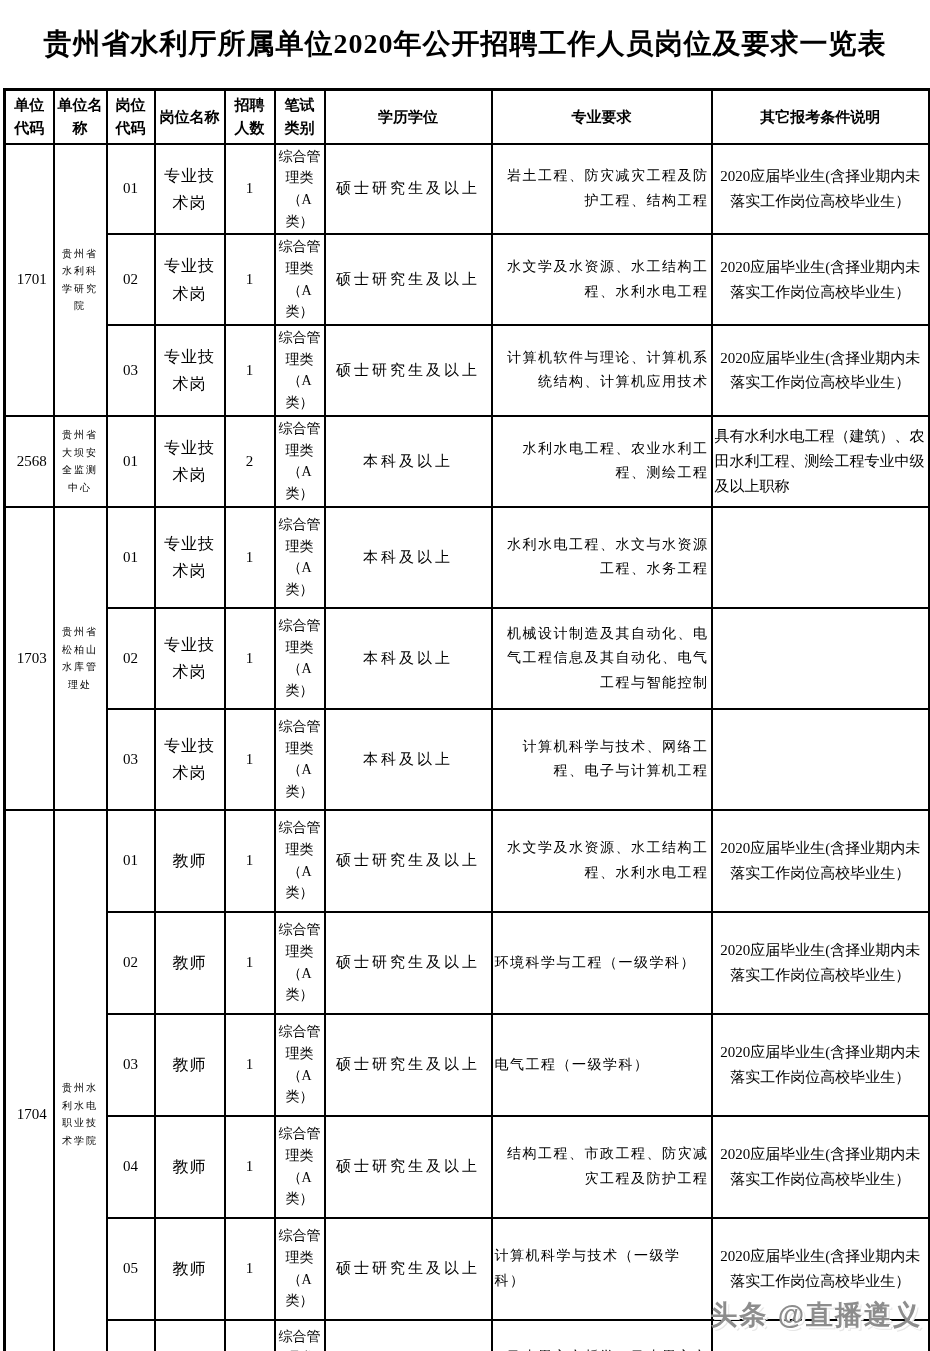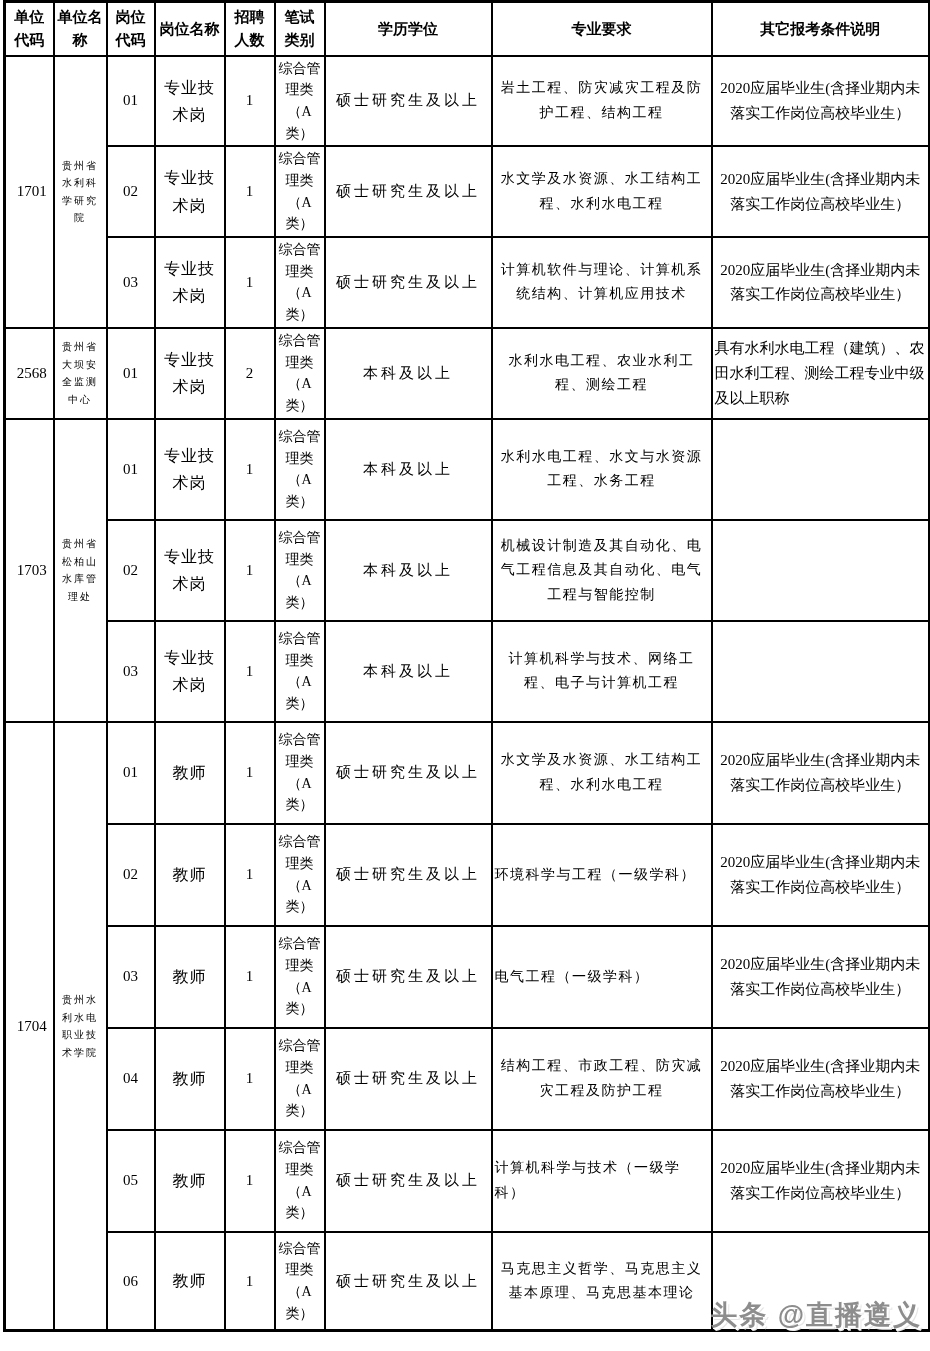--- a/index.html
+++ b/index.html
@@ -40,41 +40,42 @@
   tr.h101 { height: 101px; }
   tr.h102 { height: 102px; }
   tr.h99  { height: 99px; }
   td.code   { font-size: 15px; padding-left: 7px; }
   td.unit   { font-size: 10px; letter-spacing: 2px; line-height: 1.75; }
   td.pcode  { font-size: 15px; }
   td.pname  { font-size: 16px; letter-spacing: 1px; line-height: 1.7; }
   td.count  { font-size: 15px; }
   td.exam   { font-size: 14px; line-height: 1.55; padding: 1px; border-radius: 11px; }
   td.degree { font-size: 15px; letter-spacing: 3px; }
-  td.major  { font-size: 14px; letter-spacing: 1.5px; line-height: 1.75; }
+  td.major  { font-size: 14px; letter-spacing: 1.5px; line-height: 1.75; text-align: right; }
   td.other  { font-size: 15px; line-height: 1.65; }
   td.al     { text-align: left; }
   .watermark {
     position: absolute;
     top: 1297px; right: 8px;
     font-family: "Liberation Sans", "DejaVu Sans", sans-serif;
     font-weight: bold;
     font-size: 27px;
     color: #8d8d8d;
     text-shadow: 2px 2px 0 #ffffff, 3px 3px 0 #e6e6e6;
     letter-spacing: 2px;
     white-space: nowrap;
     margin-left: 12px;
   }
 </style>
 </head>
 <body>
 
 <div class="page">
 
+  <div class="title">贵州省水利厅所属单位2020年公开招聘工作人员岗位及要求一览表</div>
 
   <table class="jobs">
     <colgroup>
       <col style="width:49px">
         <col style="width:53px">
         <col style="width:48px">
       <col style="width:70px">
         <col style="width:50px">
         <col style="width:50px">
       <col style="width:167px">

